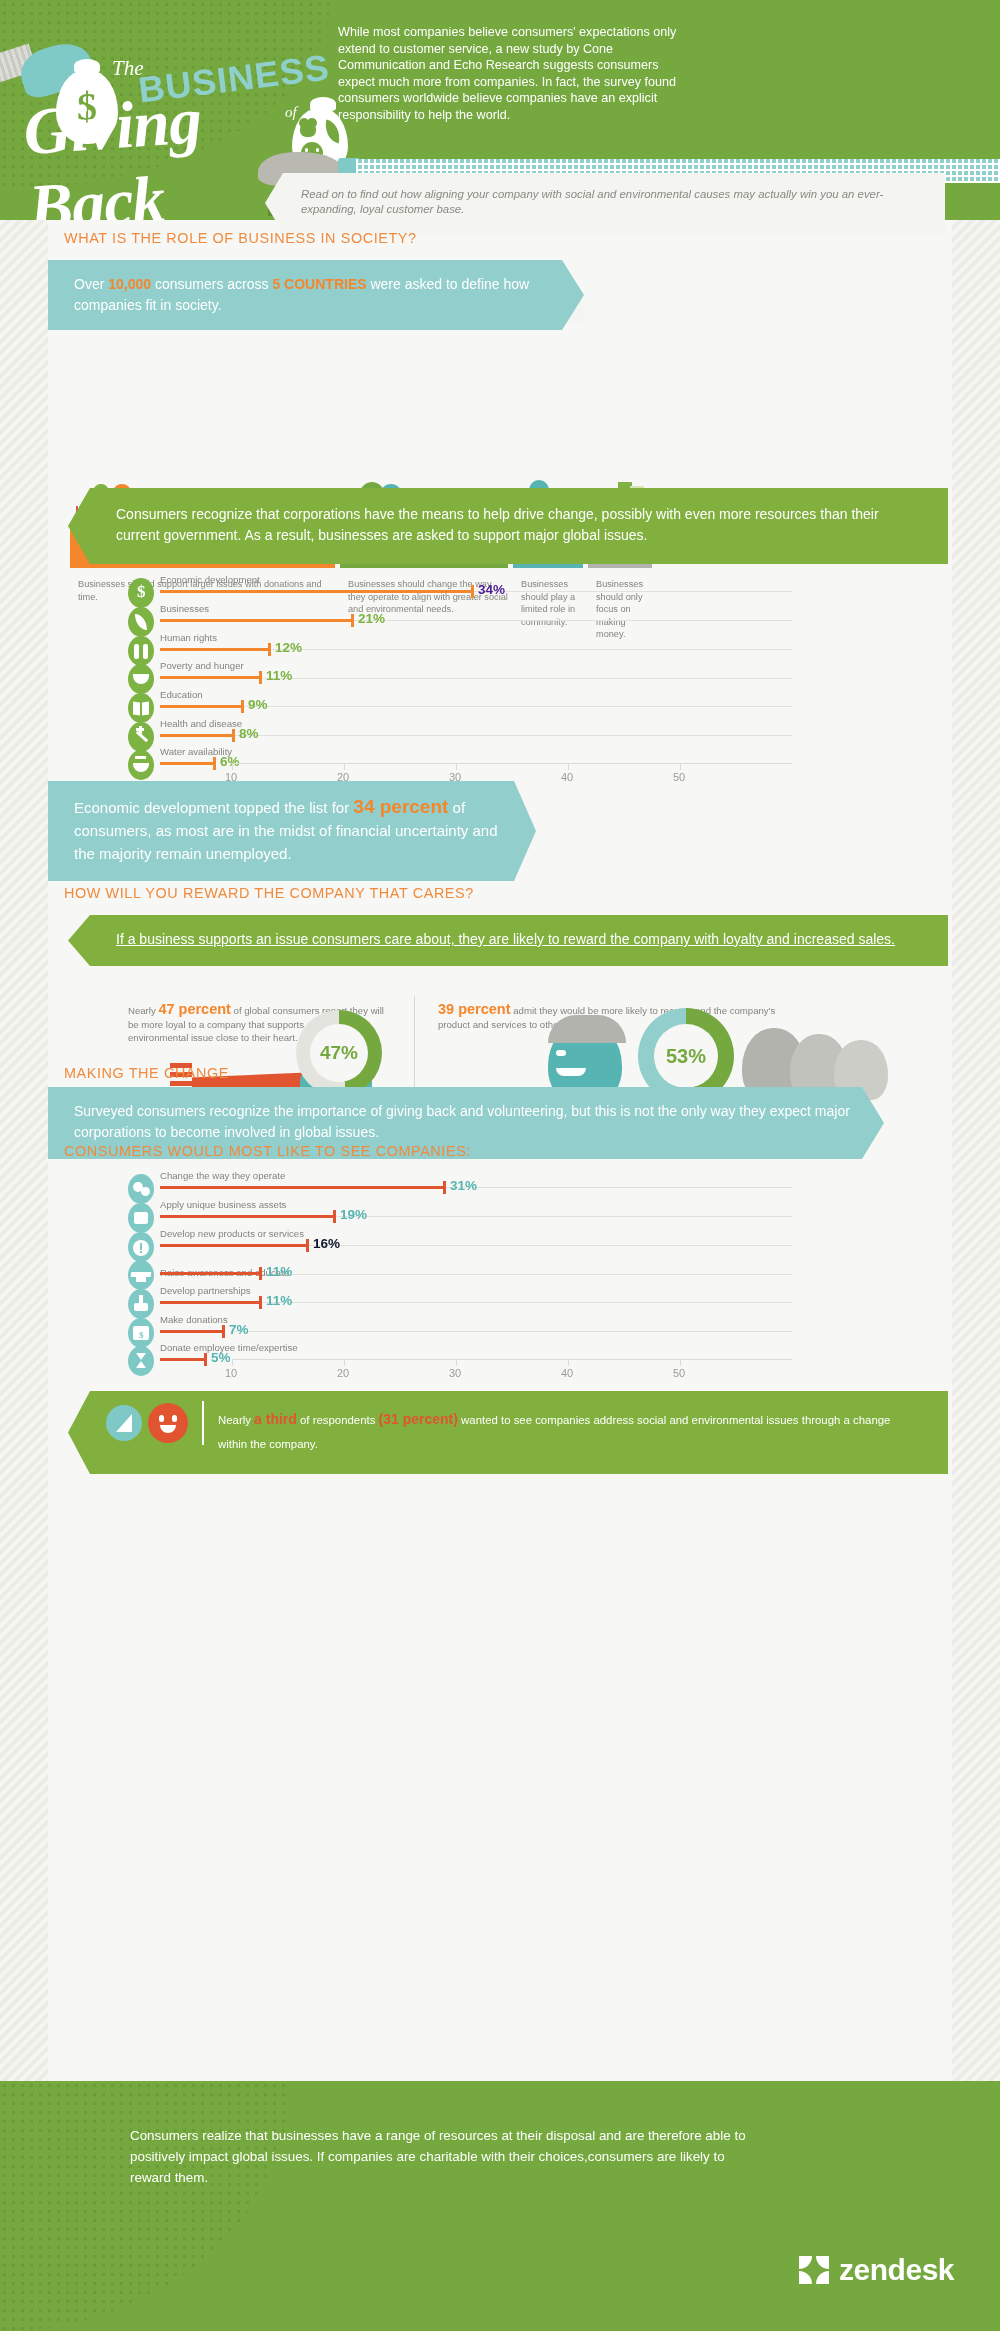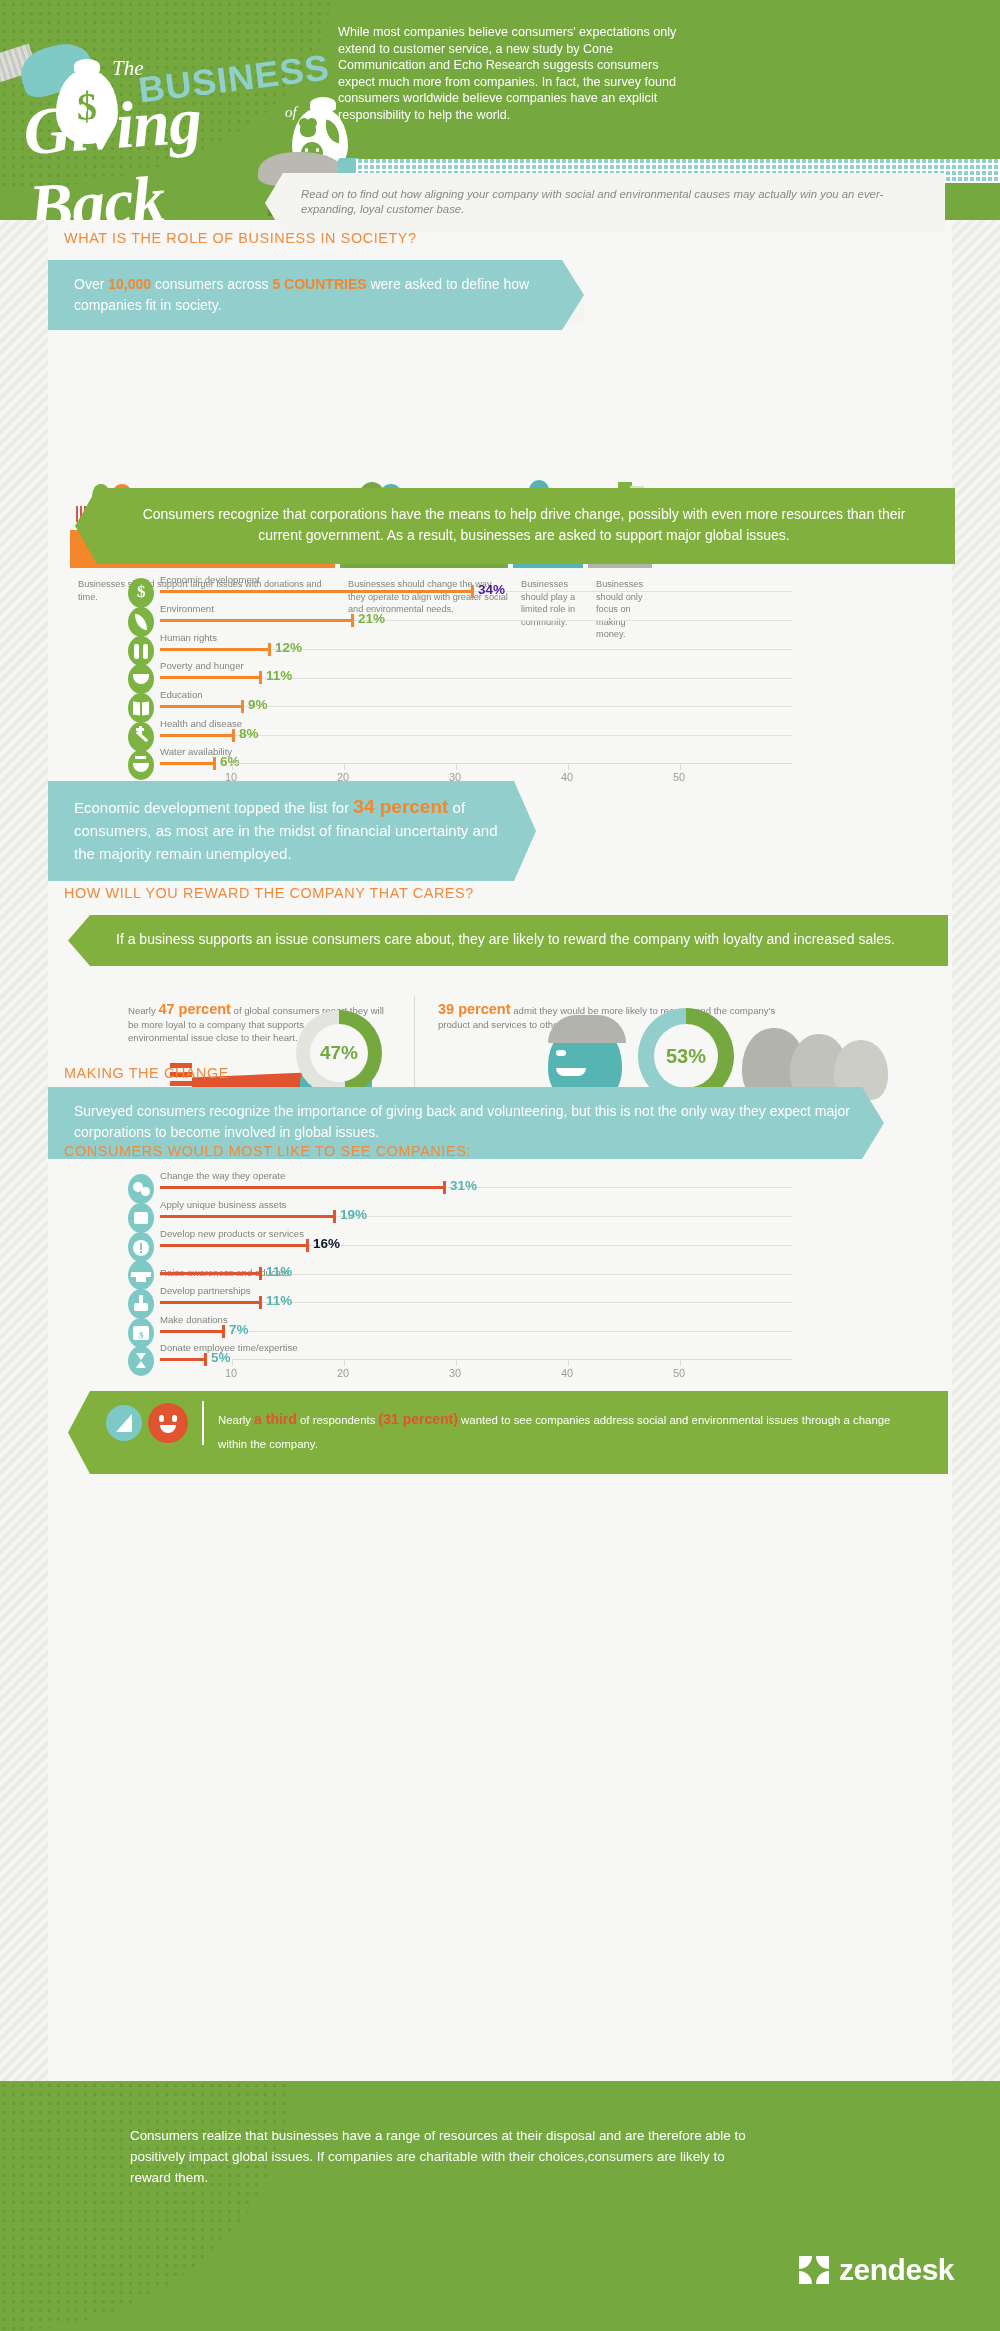--- a/index.html
+++ b/index.html
@@ -241,21 +241,21 @@
         <div style="position:absolute;left:28px;top:-4px;width:14px;height:20px;background:#7cb342;"></div>
         <div style="position:absolute;left:40px;top:0px;width:14px;height:16px;background:#d6e4b8;"></div>
       </div>
       <div class="colrule" style="background:#b3b3ad;"></div>
       <div class="colbar" style="width:64px;background:#b3b3ad;font-size:15px;">6%</div>
       <div class="coltext">Businesses should only focus on making money.</div>
     </div>
   </div>
 
 
-  <div class="ribbon green r-leftnotch" style="left:75px;top:488px;width:880px;text-align:center;">
+  <div class="ribbon green r-leftnotch" style="left:68px;top:488px;width:880px;">
     <div class="ribbon-inner" style="padding:16px 30px 18px 48px;">Consumers recognize that corporations have the means to help drive change, possibly with even more resources than their current government. As a result, businesses are asked to support major global issues.</div>
   </div>
 
   <div class="hchart" style="left:128px;top:572px;width:680px;height:190px;">
 
     <div class="hgridline" style="left:104px;top:19px;width:560px;"></div>
     <div class="hgridline" style="left:104px;top:48px;width:560px;"></div>
     <div class="hgridline" style="left:104px;top:77px;width:560px;"></div>
     <div class="hgridline" style="left:104px;top:106px;width:560px;"></div>
     <div class="hgridline" style="left:104px;top:134px;width:560px;"></div>
@@ -268,21 +268,21 @@
         </div>
       <div class="hlabel" style="left:32px;top:2px;">Economic development</div>
       <div class="hbar" style="left:32px;top:18px;width:313px;background:#f4862c;"></div>
       <div class="hcap" style="left:343px;top:13px;background:#f4862c;"></div>
       <div class="hval" style="left:350px;top:10px;color:#4c1d95;">34%</div>
     </div>
     <div>
       <div class="hicon" style="left:0;top:35px;background:#7cb342;">
           <div style="position:absolute;left:7px;top:7px;width:12px;height:16px;background:#fff;border-radius:0 100% 0 100%;"></div>
         </div>
-      <div class="hlabel" style="left:32px;top:31px;">Environment</div>
+      <div class="hlabel" style="left:32px;top:31px;">Businesses</div>
       <div class="hbar" style="left:32px;top:47px;width:193px;background:#f4862c;"></div>
       <div class="hcap" style="left:223px;top:42px;background:#f4862c;"></div>
       <div class="hval" style="left:230px;top:39px;color:#7cb342;">21%</div>
     </div>
     <div>
       <div class="hicon" style="left:0;top:64px;background:#7cb342;">
           <div style="position:absolute;left:6px;top:8px;width:5px;height:15px;background:#fff;border-radius:2px;"></div>
           <div style="position:absolute;left:15px;top:8px;width:5px;height:15px;background:#fff;border-radius:2px;"></div>
         </div>
       <div class="hlabel" style="left:32px;top:60px;">Human rights</div>
@@ -346,21 +346,21 @@
 
   <div class="ribbon teal r-right" style="left:48px;top:781px;width:488px;">
     <div class="ribbon-inner" style="padding:14px 30px 16px 26px;font-size:15px;line-height:23px;">
       <span>Economic development topped the list for </span><span class="hl-orange-big">34 percent</span><span> of consumers, as most are in the midst of financial uncertainty and the majority remain unemployed.</span>
     </div>
   </div>
 
   <div class="sec-title" style="left:64px;top:885px;">HOW WILL YOU REWARD THE COMPANY THAT CARES?</div>
 
   <div class="ribbon green r-leftnotch" style="left:68px;top:915px;width:880px;">
-    <div class="ribbon-inner" style="padding:14px 30px 16px 48px;">If a business supports an issue consumers care about, they are likely to reward the company with loyalty and increased sales.</div>
+    <div class="ribbon-inner" style="padding:14px 30px 16px 48px;text-decoration:underline;">If a business supports an issue consumers care about, they are likely to reward the company with loyalty and increased sales.</div>
   </div>
 
   <div class="stat" style="left:128px;top:1003px;width:268px;">
     <span>Nearly </span><b>47 percent</b><span> of global consumers report they will be more loyal to a company that supports a social or environmental issue close to their heart.</span>
   </div>
   <div class="vdivider" style="left:414px;top:996px;height:108px;"></div>
   <div class="stat" style="left:438px;top:1003px;width:340px;">
     <b>39 percent</b><span> admit they would be more likely to recommend the company's product and services to others.</span>
   </div>
 

